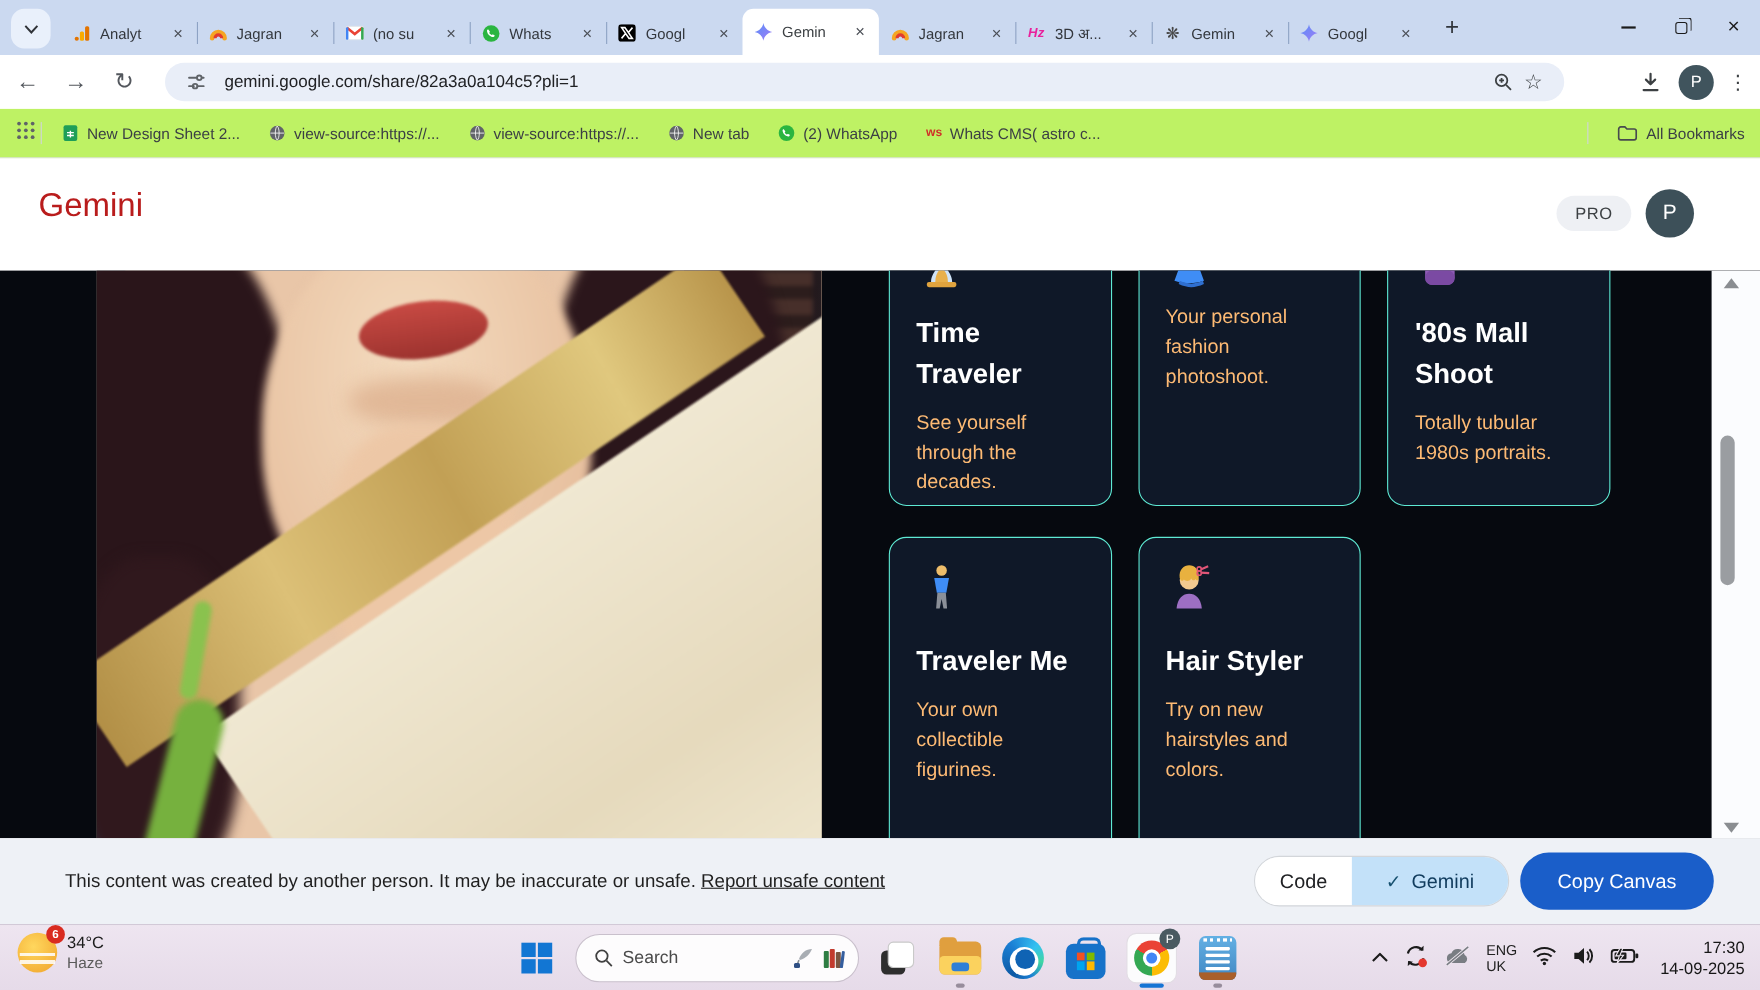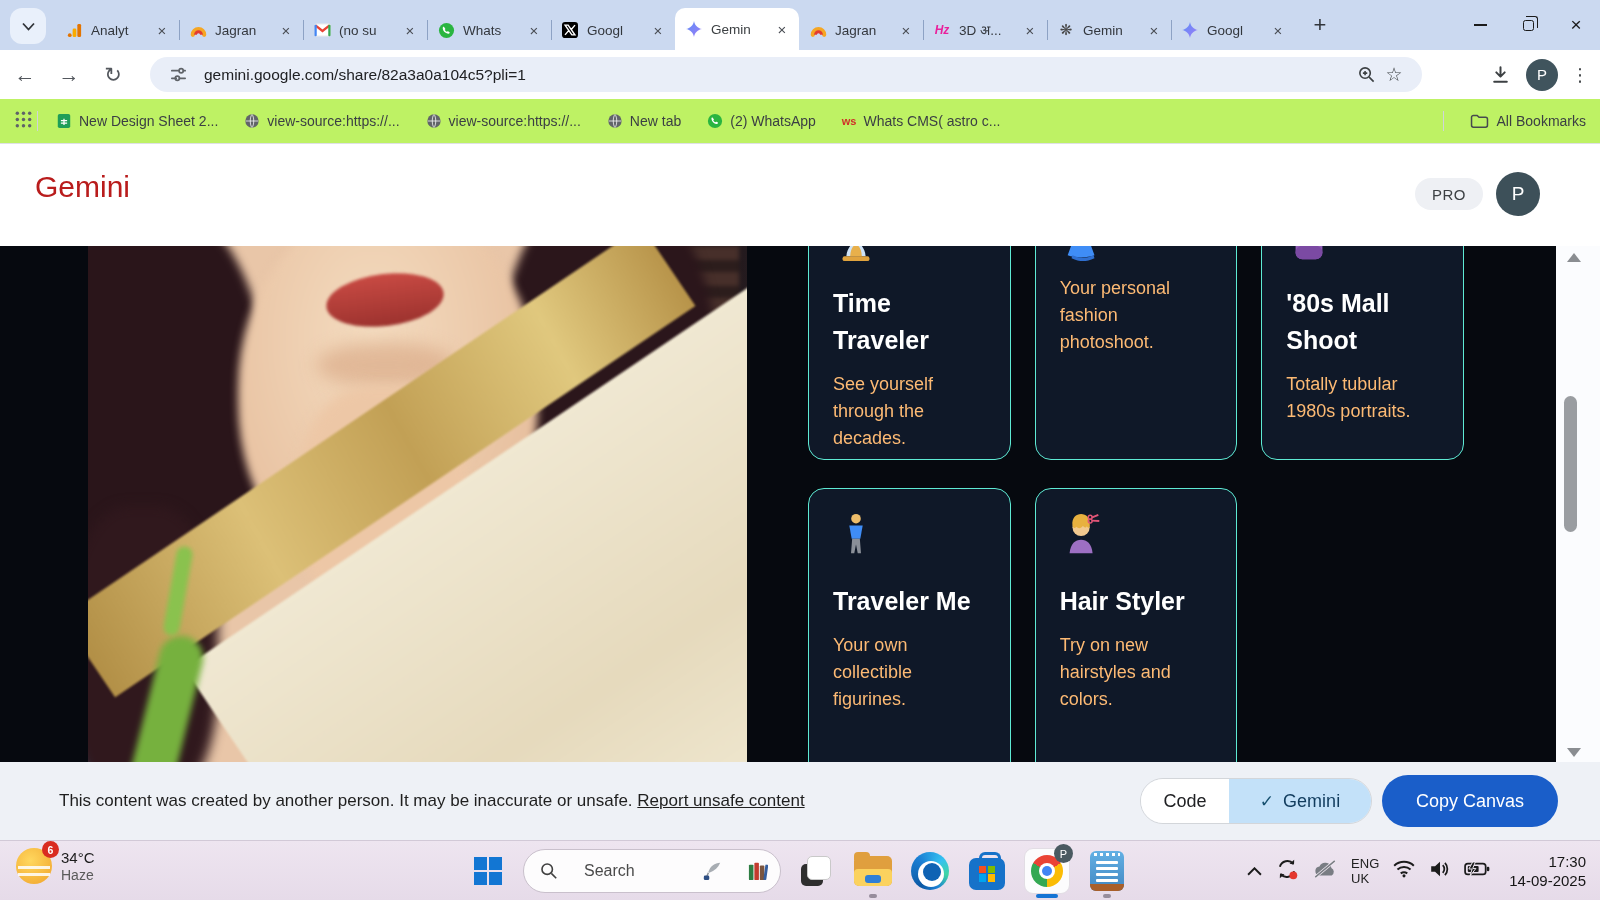--- a/index.html
+++ b/index.html
@@ -109,21 +109,21 @@
   .sun{position:relative;width:36px;height:36px;border-radius:50%;background:radial-gradient(circle at 40% 35%,#ffd75e,#f0a32a);overflow:visible}
   .sun::after{content:"";position:absolute;left:2px;top:18px;width:32px;height:14px;background:repeating-linear-gradient(180deg,rgba(255,255,255,.85) 0 3px,transparent 3px 7px)}
   .wbadge{position:absolute;right:-7px;top:-7px;width:17px;height:17px;border-radius:50%;background:#d92b20;color:#fff;font-size:10.5px;font-weight:700;display:flex;align-items:center;justify-content:center;z-index:2}
   .wtemp{font-size:15px;color:#1c1c1c;line-height:18px}
   .wcond{font-size:14px;color:#5a5a5a;line-height:17px}
   .tb-center{position:absolute;left:466px;top:0;height:60px;display:flex;align-items:center;gap:13px}
   .tb-item{position:relative;height:60px;display:flex;align-items:center;justify-content:center;width:44px}
   .tb-ind{position:absolute;bottom:3px;left:50%;transform:translateX(-50%);border-radius:2px}
   .ind-dot{width:8px;height:4px;background:#978d9c}
   .ind-active{width:22px;height:4px;background:#1574d4}
-  .searchbox{height:44px;width:258px;background:#fdfcfd;border:1px solid #c9c0cc;border-radius:22px;display:flex;align-items:center;padding:0 12px 0 16px;gap:26px}
+  .searchbox{height:44px;width:258px;background:#fdfcfd;border:1px solid #c9c0cc;border-radius:22px;display:flex;align-items:center;padding:0 12px 0 16px;gap:8px}
   .search-label{font-size:16px;color:#4a4a4a;flex:1}
   .icon-taskview{position:relative;width:34px;height:34px}
   .icon-taskview::before{content:"";position:absolute;left:2px;bottom:2px;width:22px;height:22px;background:#2e2e2e;border-radius:5px}
   .icon-taskview::after{content:"";position:absolute;right:2px;top:2px;width:22px;height:22px;background:#fff;border:1px solid #c9c9c9;border-radius:5px}
   .icon-folder{position:relative;width:38px;height:30px}
   .icon-folder .back{position:absolute;left:0;top:0;width:38px;height:30px;background:#e09f3e;border-radius:5px}
   .icon-folder .back::before{content:"";position:absolute;left:0;top:-4px;width:16px;height:8px;background:#e09f3e;border-radius:4px 4px 0 0}
   .icon-folder .front{position:absolute;left:0;bottom:0;width:38px;height:17px;background:#fbd25e;border-radius:4px 4px 5px 5px}
   .icon-folder .clip{position:absolute;left:11px;bottom:3px;width:16px;height:8px;background:#2f7fd6;border-radius:3px}
   .icon-edge{position:relative;width:38px;height:38px;border-radius:50%;background:conic-gradient(from 210deg,#0c59a4,#1b7fd4 30%,#35c1f1 55%,#3fd6a3 70%,#1b7fd4 85%,#0c59a4);overflow:hidden}

